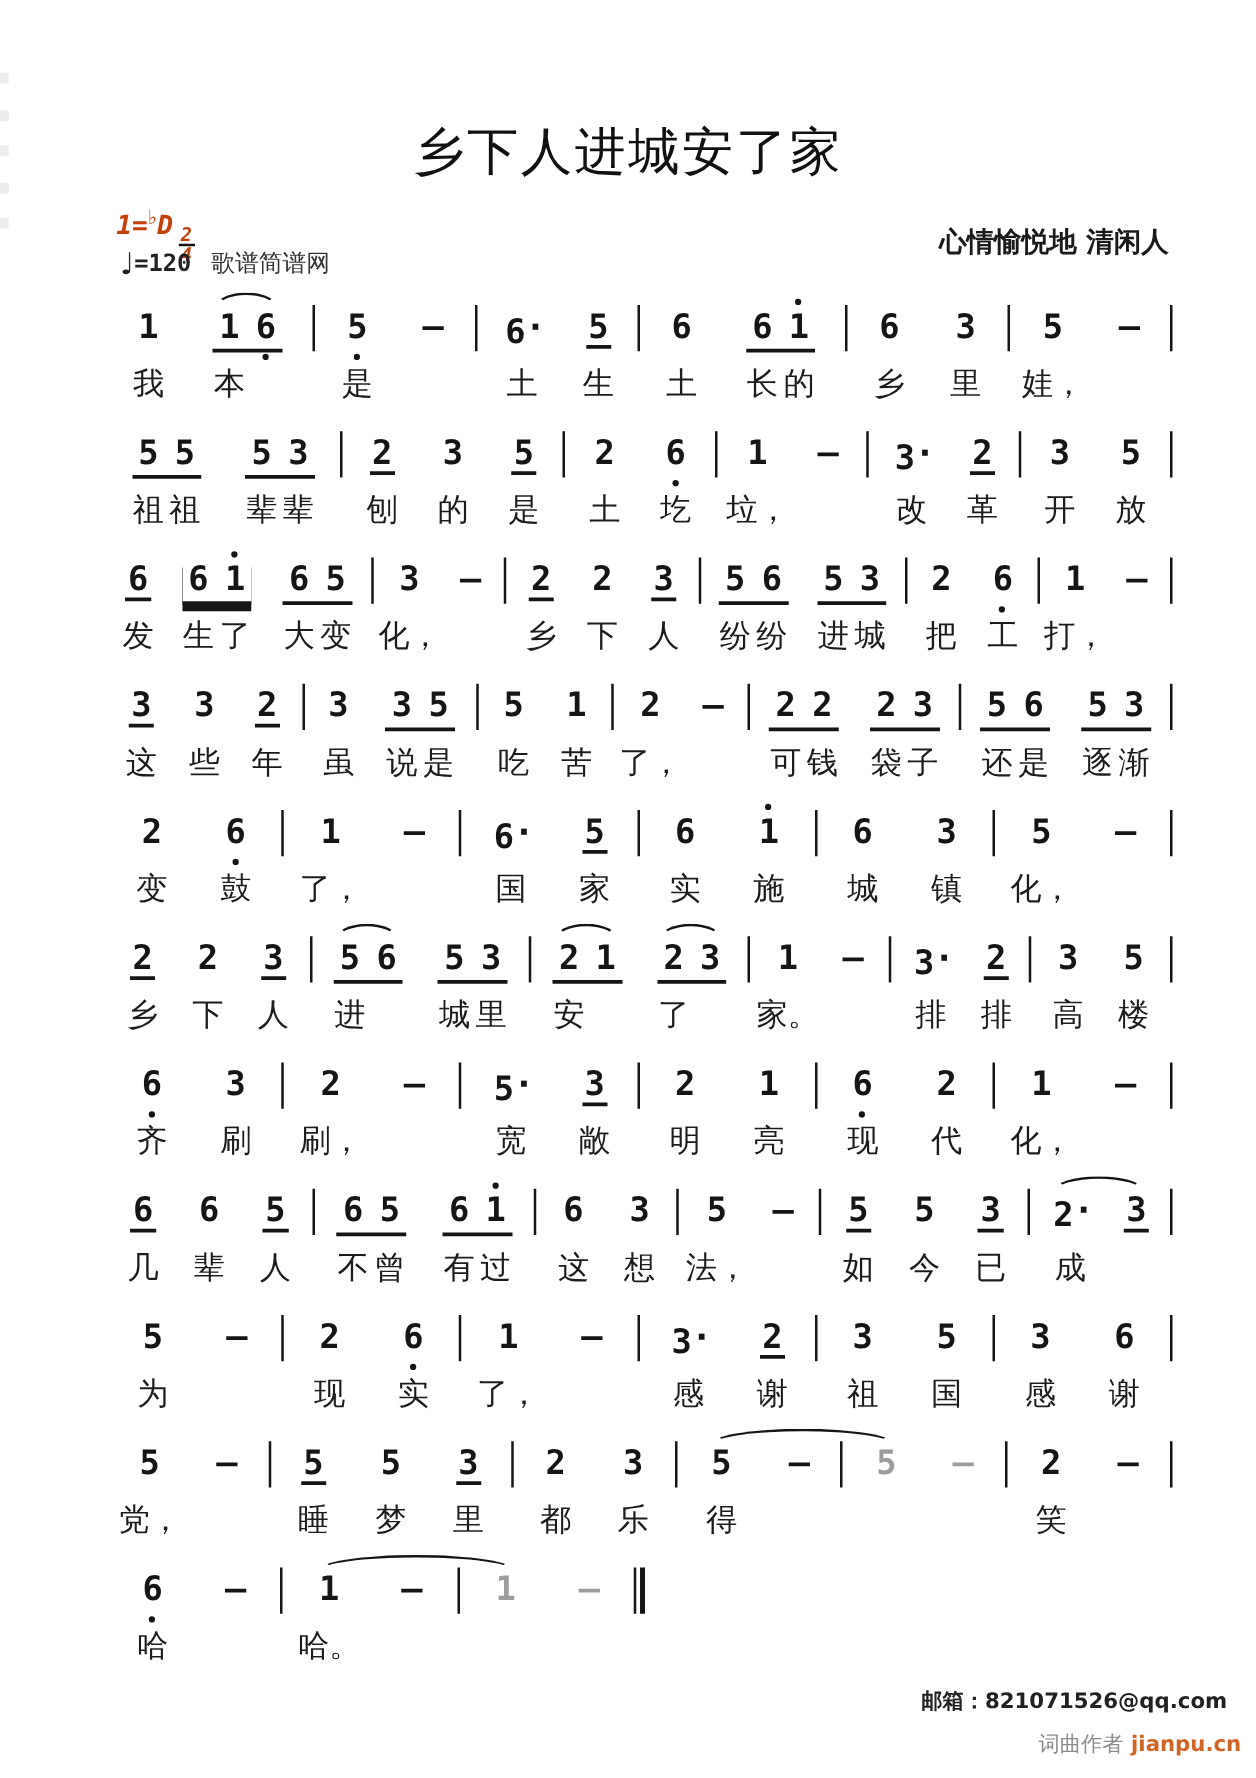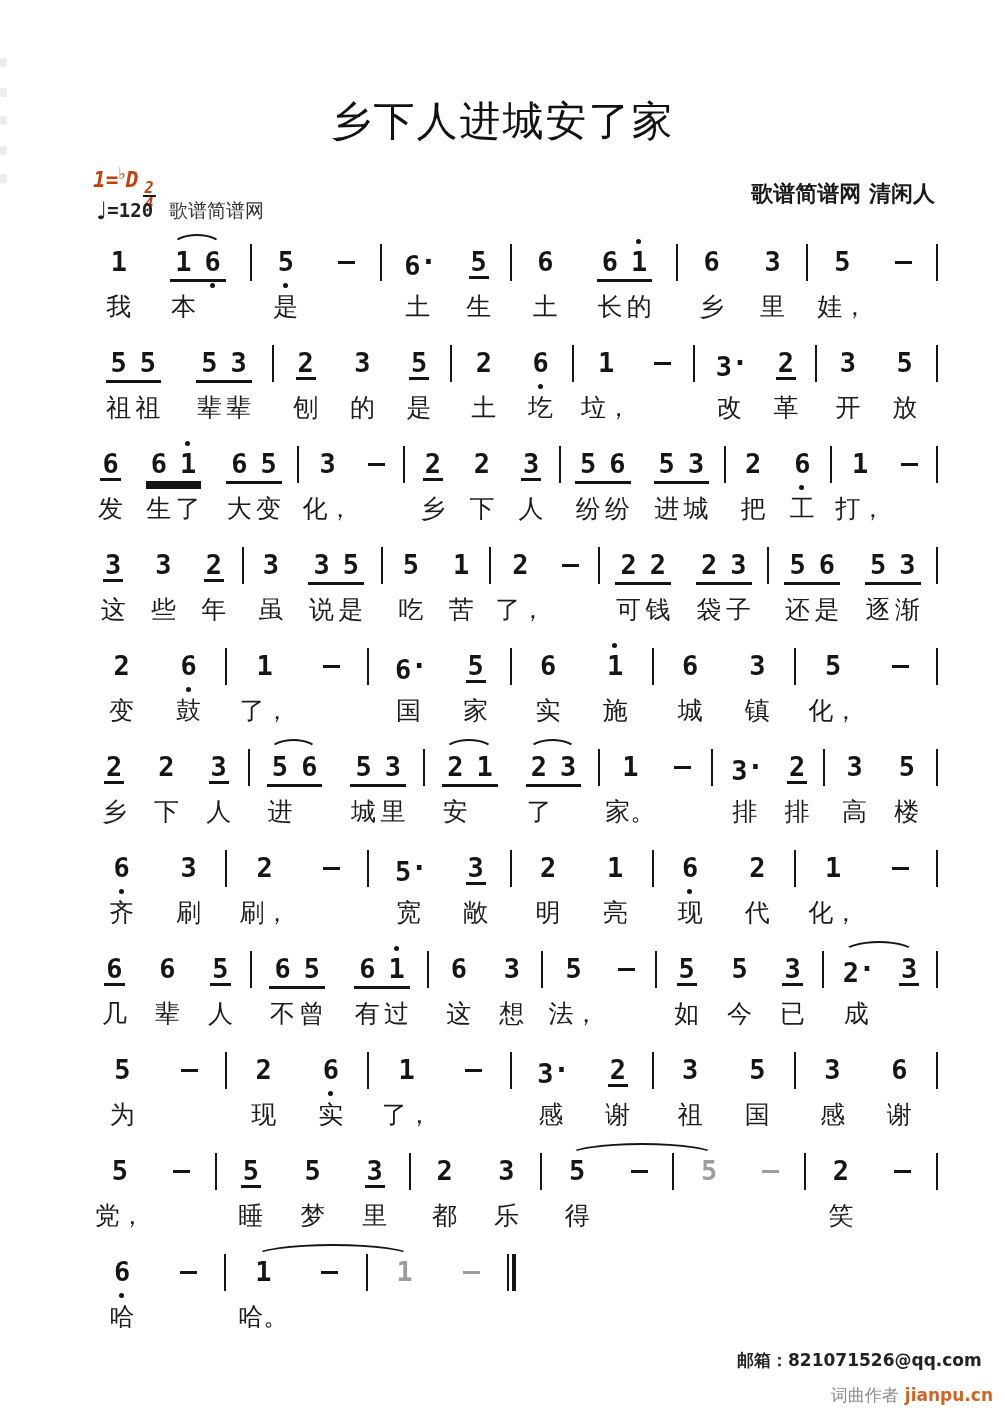--- a/index.html
+++ b/index.html
@@ -83,21 +83,21 @@
   <span>1=</span><span class="flat">♭</span><span>D</span><span class="frac">
       <span class="num">2</span>
       <span class="den">4</span>
     </span>
 </div>
 
 <div class="tempoline">
   <span class="qnote">♩</span><span class="bpm">=120</span><span class="mood">歌谱简谱网</span>
 </div>
 
-<div class="author">歌谱简谱网 清闲人</div>
+<div class="author">心情愉悦地 清闲人</div>
 
 <div id="score">
     <div class="score-line">
       <div class="measures">
         <span class="measure" style="flex-grow: 2.6;">
           <span class="tok"><span class="digit">1</span><span class="lyric">我</span></span>
           <span class="grp u1">
             <span class="tok"><span class="digit">1</span><span class="lyric">本</span></span>
             <span class="tok"><span class="digit">6</span><span class="oct below"></span></span>
           </span>

